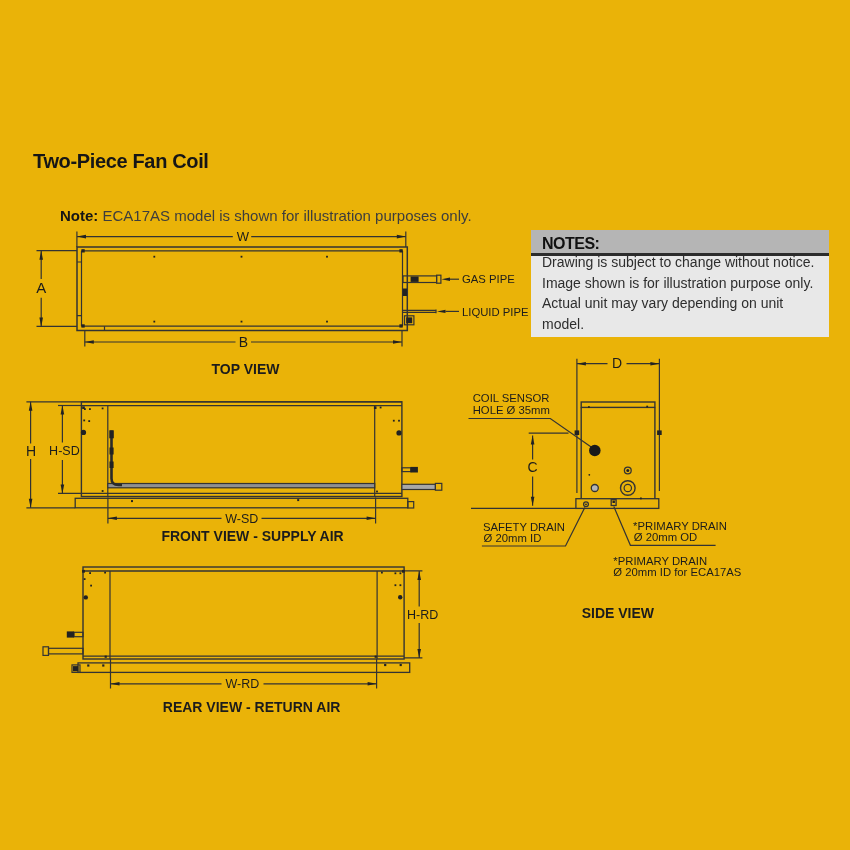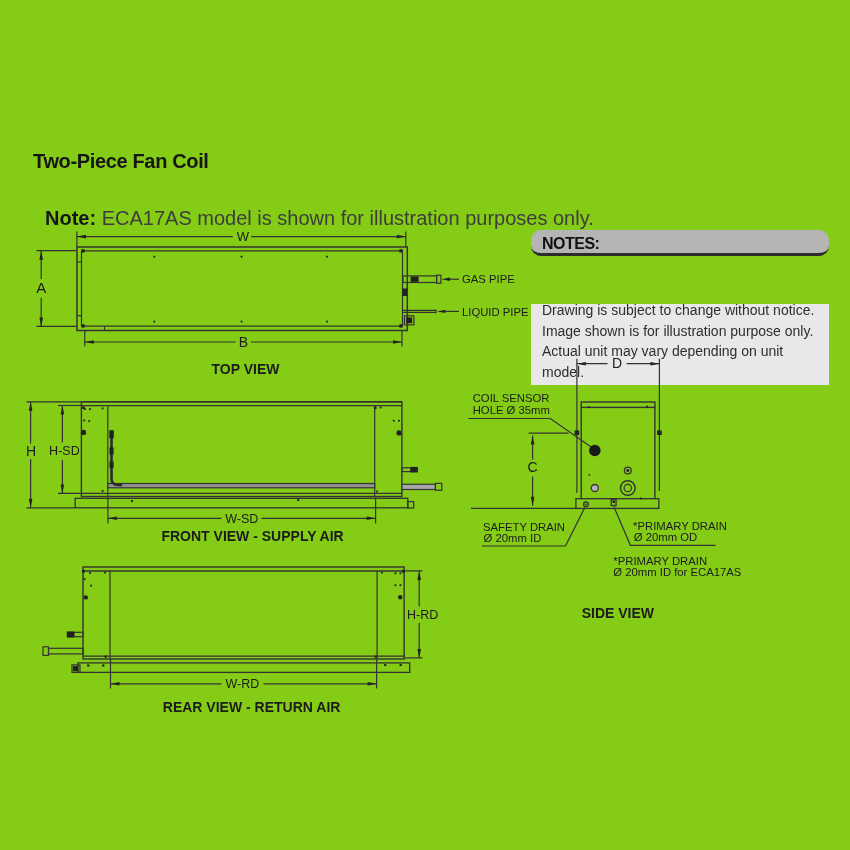--- a/index.html
+++ b/index.html
@@ -1,25 +1,25 @@
 <!DOCTYPE html>
 <html><head>
 <meta charset="utf-8">
 <style>
 html,body{margin:0;padding:0;background:#fff;}
-#page{position:relative;width:850px;height:850px;background:#84cc16;overflow:hidden;
+#page{position:relative;width:850px;height:850px;background:#eab308;overflow:hidden;
       font-family:"Liberation Sans",sans-serif;}
 .t1{position:absolute;left:33px;top:150px;font-size:20px;font-weight:bold;color:#161616;letter-spacing:-0.35px;}
 .t2{position:absolute;left:69px;top:181px;font-size:18.5px;font-weight:bold;color:#161616;letter-spacing:-0.4px;}
-.note{position:absolute;left:45px;top:207px;font-size:20px;color:#3d3d3d;}
+.note{position:absolute;left:60px;top:207px;font-size:15px;color:#3d3d3d;}
 .note b{color:#161616;}
 #notes{position:absolute;left:531px;top:230px;width:298px;}
-#notes .hd{background:#b5b5b5;border-bottom:3px solid #2c2c2c;box-sizing:border-box;height:26px;padding:4.5px 0 0 11px;line-height:17px;font-size:16px;font-weight:bold;color:#111;letter-spacing:-0.5px;border-radius:10px;}
+#notes .hd{background:#b5b5b5;border-bottom:3px solid #2c2c2c;box-sizing:border-box;height:26px;padding:4.5px 0 0 11px;line-height:17px;font-size:16px;font-weight:bold;color:#111;letter-spacing:-0.5px;}
 #notes .bd{background:#e8e8e8;padding:0 0 2px 11px;font-size:14px;line-height:20.7px;color:#2e2e2e;}
-#notes .bd div{position:relative;top:-4px;margin-bottom:-4px;margin-top:48px;}
+#notes .bd div{position:relative;top:-4px;margin-bottom:-4px;}
 svg text{fill:#1c1c1c;}
 </style>
 </head>
 <body>
 <div id="page">
 <div class="t1">Two-Piece Fan Coil</div>
 <div class="note"><b>Note:</b> ECA17AS model is shown for illustration purposes only.</div>
 <div id="notes">
   <div class="hd">NOTES:</div>
   <div class="bd">

